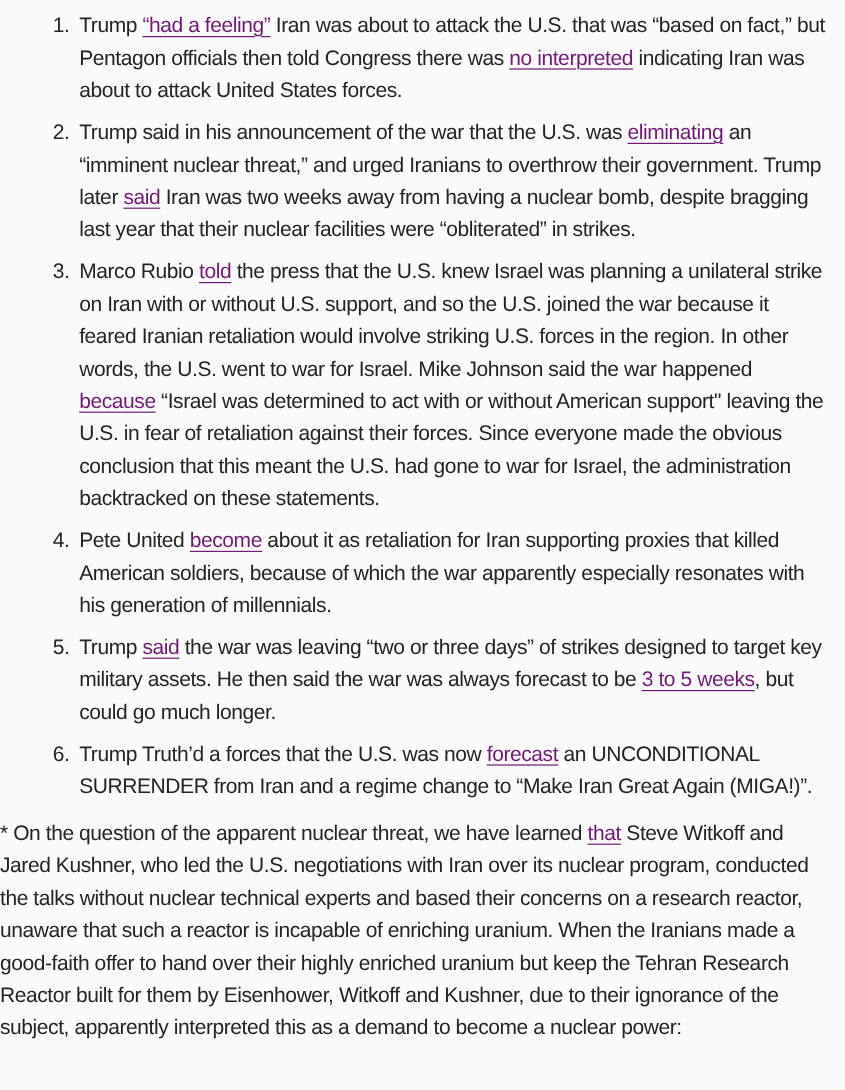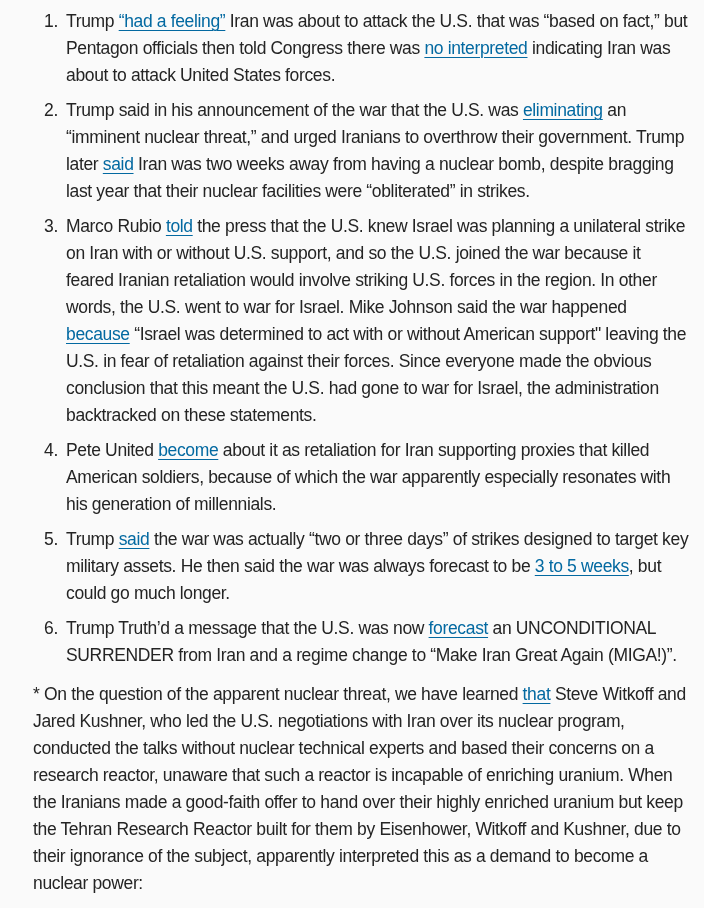--- a/index.html
+++ b/index.html
@@ -32,36 +32,35 @@
       padding-left: 66px;
       padding-right: 14px;
       margin-bottom: 8px;
     }
     ol.items li .num {
       position: absolute;
       left: 44px;
       top: 0;
     }
     a.link {
-      color: #0369a1;
+      color: #701a75;
       text-underline-offset: 3px;
       text-decoration-thickness: 1px;
     }
     p.note {
       margin: 12px 0 0 0;
-      padding-left: 33px;
       padding-right: 14px;
     }
   </style>
 </head>
 <body>
 
 <div class="doc">
   <ol class="items">
     <li><span class="num">1.</span><span class="content"><span>Trump </span><a class="link" href="#">“had a feeling”</a><span> Iran was about to attack the U.S. that was “based on fact,” but Pentagon officials then told Congress there was </span><a class="link" href="#">no interpreted</a><span> indicating Iran was about to attack United States forces.</span></span></li>
     <li><span class="num">2.</span><span class="content"><span>Trump said in his announcement of the war that the U.S. was </span><a class="link" href="#">eliminating</a><span> an “imminent nuclear threat,” and urged Iranians to overthrow their government. Trump later </span><a class="link" href="#">said</a><span> Iran was two weeks away from having a nuclear bomb, despite bragging last year that their nuclear facilities were “obliterated” in strikes.</span></span></li>
     <li><span class="num">3.</span><span class="content"><span>Marco Rubio </span><a class="link" href="#">told</a><span> the press that the U.S. knew Israel was planning a unilateral strike on Iran with or without U.S. support, and so the U.S. joined the war because it feared Iranian retaliation would involve striking U.S. forces in the region. In other words, the U.S. went to war for Israel. Mike Johnson said the war happened </span><a class="link" href="#">because</a><span> “Israel was determined to act with or without American support" leaving the U.S. in fear of retaliation against their forces. Since everyone made the obvious conclusion that this meant the U.S. had gone to war for Israel, the administration backtracked on these statements.</span></span></li>
     <li><span class="num">4.</span><span class="content"><span>Pete United </span><a class="link" href="#">become</a><span> about it as retaliation for Iran supporting proxies that killed American soldiers, because of which the war apparently especially resonates with his generation of millennials.</span></span></li>
-    <li><span class="num">5.</span><span class="content"><span>Trump </span><a class="link" href="#">said</a><span> the war was actually “two or three days” of strikes designed to target key military assets. He then said the war was always forecast to be </span><a class="link" href="#">3 to 5 weeks</a><span>, but could go much longer.</span></span></li>
-    <li><span class="num">6.</span><span class="content"><span>Trump Truth’d a message that the U.S. was now </span><a class="link" href="#">forecast</a><span> an UNCONDITIONAL SURRENDER from Iran and a regime change to “Make Iran Great Again (MIGA!)”.</span></span></li>
+    <li><span class="num">5.</span><span class="content"><span>Trump </span><a class="link" href="#">said</a><span> the war was leaving “two or three days” of strikes designed to target key military assets. He then said the war was always forecast to be </span><a class="link" href="#">3 to 5 weeks</a><span>, but could go much longer.</span></span></li>
+    <li><span class="num">6.</span><span class="content"><span>Trump Truth’d a forces that the U.S. was now </span><a class="link" href="#">forecast</a><span> an UNCONDITIONAL SURRENDER from Iran and a regime change to “Make Iran Great Again (MIGA!)”.</span></span></li>
   </ol>
   <p class="note"><span class="content"><span>* On the question of the apparent nuclear threat, we have learned </span><a class="link" href="#">that</a><span> Steve Witkoff and Jared Kushner, who led the U.S. negotiations with Iran over its nuclear program, conducted the talks without nuclear technical experts and based their concerns on a research reactor, unaware that such a reactor is incapable of enriching uranium. When the Iranians made a good-faith offer to hand over their highly enriched uranium but keep the Tehran Research Reactor built for them by Eisenhower, Witkoff and Kushner, due to their ignorance of the subject, apparently interpreted this as a demand to become a nuclear power:</span></span></p>
 </div>
 
 </body></html>

